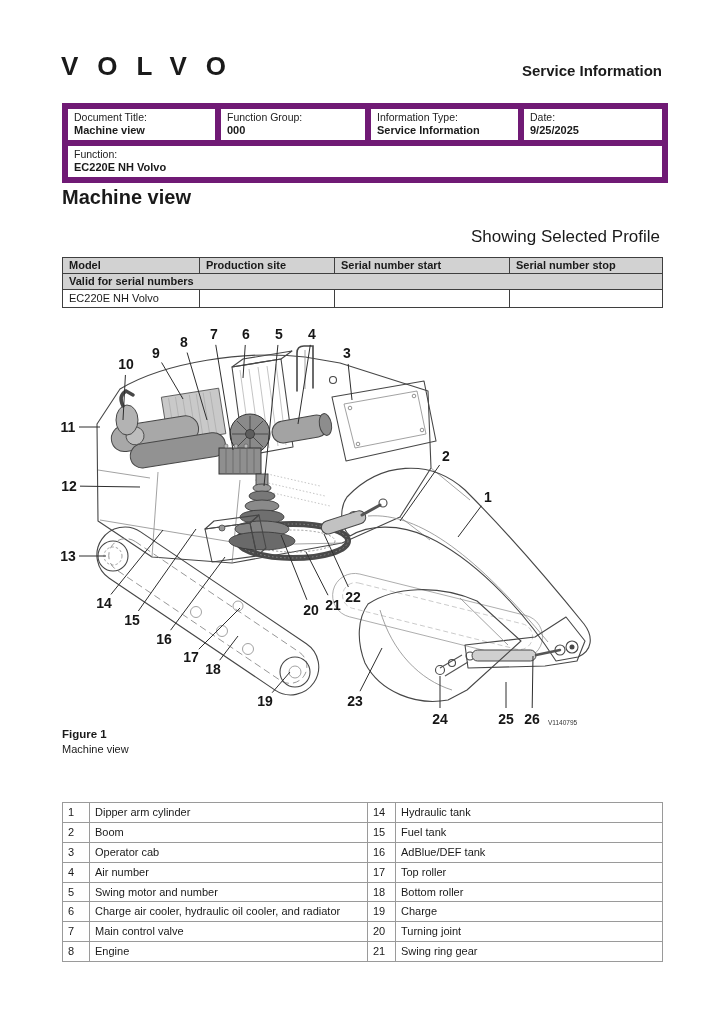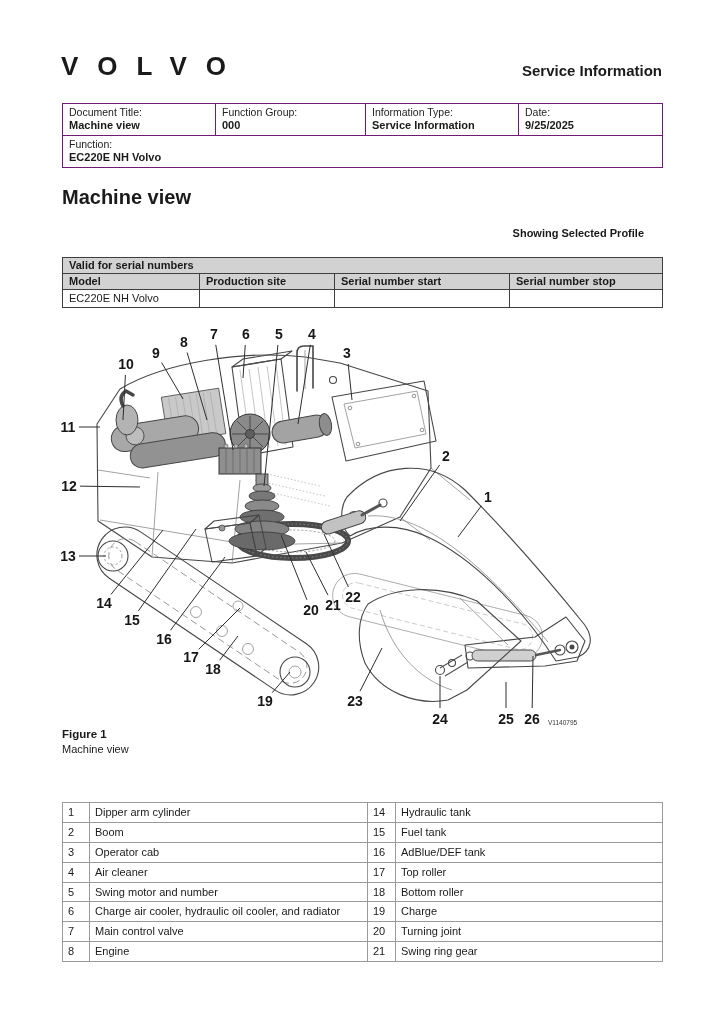--- a/index.html
+++ b/index.html
@@ -11,25 +11,25 @@
   .logo{
     position:absolute;left:61px;top:53px;
     font-family:Liberation Sans, sans-serif;font-weight:800;font-size:26px;line-height:26px;
     letter-spacing:19px;white-space:nowrap;
   }
   .si-title{position:absolute;top:62px;right:62px;font-size:15px;font-weight:700;}
   table.doc{
     position:absolute;left:62px;top:103px;width:600px;
     border-collapse:collapse;table-layout:fixed;
   }
-  table.doc td{border:1px solid #701a75;padding:2px 6px 4px;vertical-align:top;}
+  table.doc td{border:6px solid #701a75;padding:2px 6px 4px;vertical-align:top;}
   .fl{font-size:10.5px;color:#222;}
   .fv{font-size:11px;font-weight:700;margin-top:1px;}
   h1.page-title{position:absolute;left:62px;top:186px;margin:0;font-size:20px;font-weight:700;}
-  .profile-note{position:absolute;top:227px;right:80px;font-size:11px;font-weight:bold;}
+  .profile-note{position:absolute;top:227px;right:64px;font-size:17px;}
   table.serial{
     position:absolute;left:62px;top:257px;width:600px;
     border-collapse:collapse;table-layout:fixed;font-size:11px;
   }
   table.serial td,table.serial th{border:1px solid #3f3f3f;padding:1px 6px 2px;text-align:left;vertical-align:middle;}
   table.serial .cap-cell{background:#d2d2d2;font-weight:700;}
   table.serial th{background:#d2d2d2;font-weight:700;}
   table.serial .data td{height:14px;}
   svg.machine{position:absolute;left:0;top:318px;}
   .fig-caption{position:absolute;left:62px;top:728px;}
@@ -95,27 +95,27 @@
 
 <table class="serial">
   <colgroup>
       <col style="width:137px">
       <col style="width:135px">
       <col style="width:175px">
       <col style="width:153px">
     </colgroup>
   <tbody>
       <tr>
-    <td class="cap-cell" colspan="4">Valid for serial numbers</td>
-  </tr>
-  <tr>
     <th>Model</th>
     <th>Production site</th>
     <th>Serial number start</th>
     <th>Serial number stop</th>
+  </tr>
+  <tr>
+    <td class="cap-cell" colspan="4">Valid for serial numbers</td>
   </tr>
   <tr class="data">
     <td>EC220E NH Volvo</td>
     <td></td>
     <td></td>
     <td></td>
   </tr>
 </tbody>
   </table>
 
@@ -348,21 +348,21 @@
         <td>Fuel tank</td>
       </tr>
       <tr>
         <td>3</td>
         <td>Operator cab</td>
         <td>16</td>
         <td>AdBlue/DEF tank</td>
       </tr>
       <tr>
         <td>4</td>
-        <td>Air cleaner</td>
+        <td>Air number</td>
         <td>17</td>
         <td>Top roller</td>
       </tr>
       <tr>
         <td>5</td>
         <td>Swing motor and number</td>
         <td>18</td>
         <td>Bottom roller</td>
       </tr>
       <tr>

